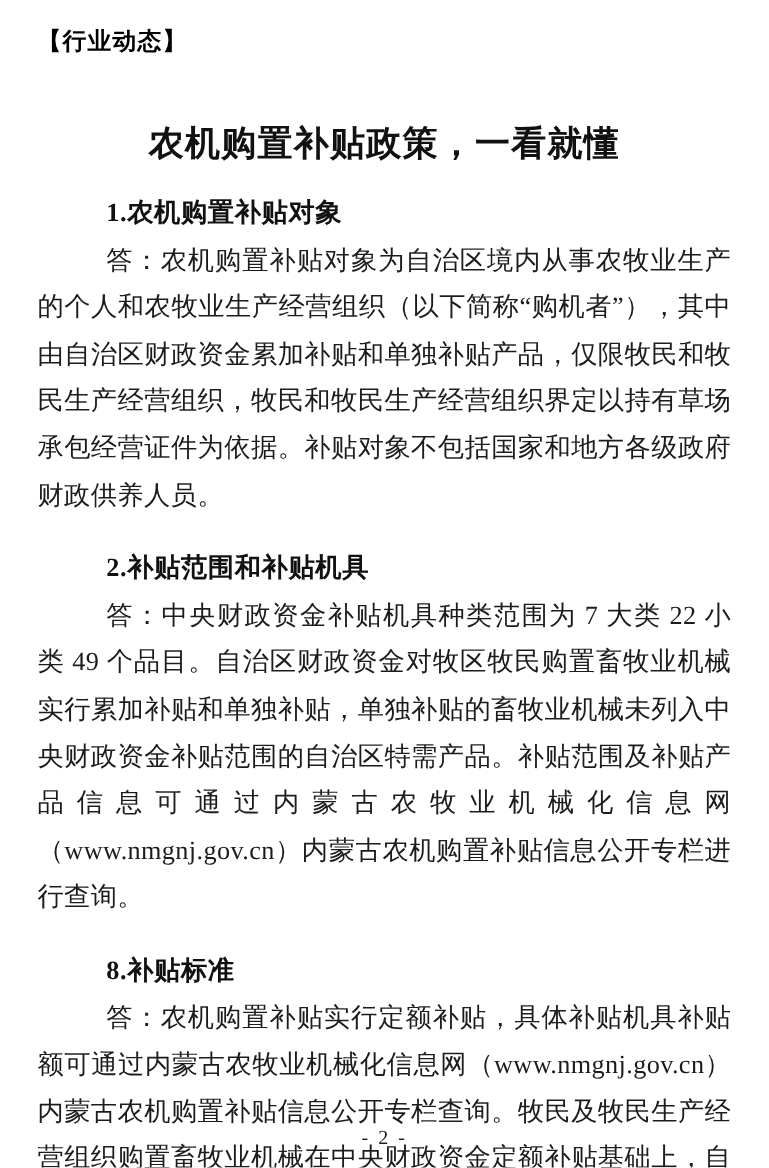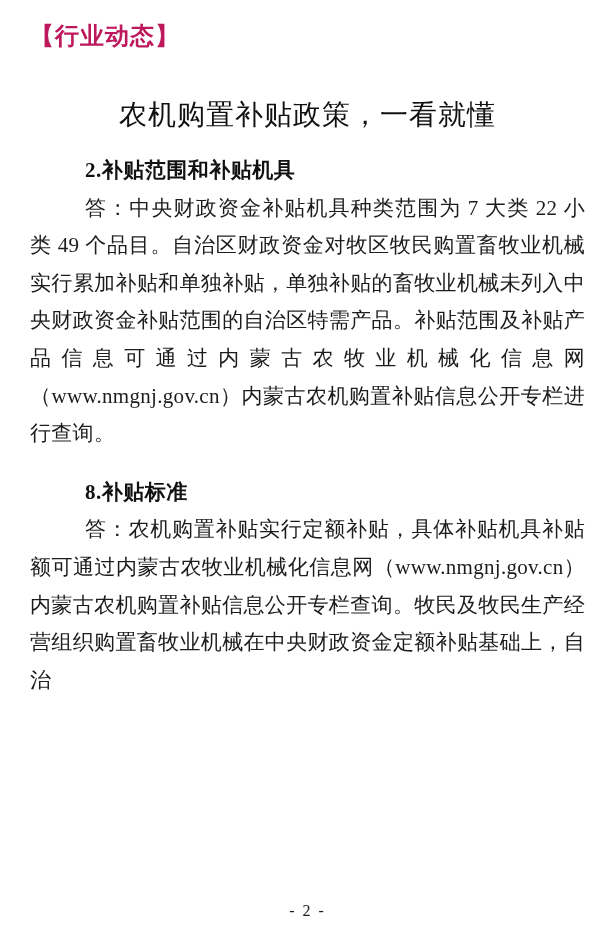--- a/index.html
+++ b/index.html
@@ -15,34 +15,34 @@
     position: relative;
     width: 615px;
     height: 934px;
     background: #ffffff;
   }
   .tag {
     position: absolute;
     left: 30px;
     top: 20px;
     font-family: "Liberation Sans", "DejaVu Sans", sans-serif;
-    font-size: 24px;
+    font-size: 19px;
     font-weight: 600;
     letter-spacing: 1px;
-    color: #be185d;
+    color: #000000;
   }
   .title {
     position: absolute;
     top: 96px;
     left: 0;
     width: 615px;
     margin: 0;
     text-align: center;
     font-size: 28px;
-    font-weight: normal;
+    font-weight: bold;
     letter-spacing: 1px;
     color: #111111;
   }
   .content {
     position: absolute;
     left: 30px;
     top: 152px;
     width: 555px;
   }
   .sec { margin: 0; }
@@ -80,20 +80,24 @@
 <body>
 
 <div class="page">
 
   <div class="tag">【行业动态】</div>
 
   <h1 class="title">农机购置补贴政策，一看就懂</h1>
 
   <div class="content">
 
+    <section class="sec">
+      <h2 class="heading">1.农机购置补贴对象</h2>
+      <p class="para">答：农机购置补贴对象为自治区境内从事农牧业生产的个人和农牧业生产经营组织（以下简称“购机者”），其中由自治区财政资金累加补贴和单独补贴产品，仅限牧民和牧民生产经营组织，牧民和牧民生产经营组织界定以持有草场承包经营证件为依据。补贴对象不包括国家和地方各级政府财政供养人员。</p>
+    </section>
 
     <section class="sec">
       <h2 class="heading">2.补贴范围和补贴机具</h2>
       <p class="para">答：中央财政资金补贴机具种类范围为 7 大类 22 小类 49 个品目。自治区财政资金对牧区牧民购置畜牧业机械实行累加补贴和单独补贴，单独补贴的畜牧业机械未列入中央财政资金补贴范围的自治区特需产品。补贴范围及补贴产品信息可通过内蒙古农牧业机械化信息网（www.nmgnj.gov.cn）内蒙古农机购置补贴信息公开专栏进行查询。</p>
     </section>
 
     <section class="sec">
       <h2 class="heading">8.补贴标准</h2>
       <p class="para">答：农机购置补贴实行定额补贴，具体补贴机具补贴额可通过内蒙古农牧业机械化信息网（www.nmgnj.gov.cn）内蒙古农机购置补贴信息公开专栏查询。牧民及牧民生产经营组织购置畜牧业机械在中央财政资金定额补贴基础上，自治</p>
     </section>

